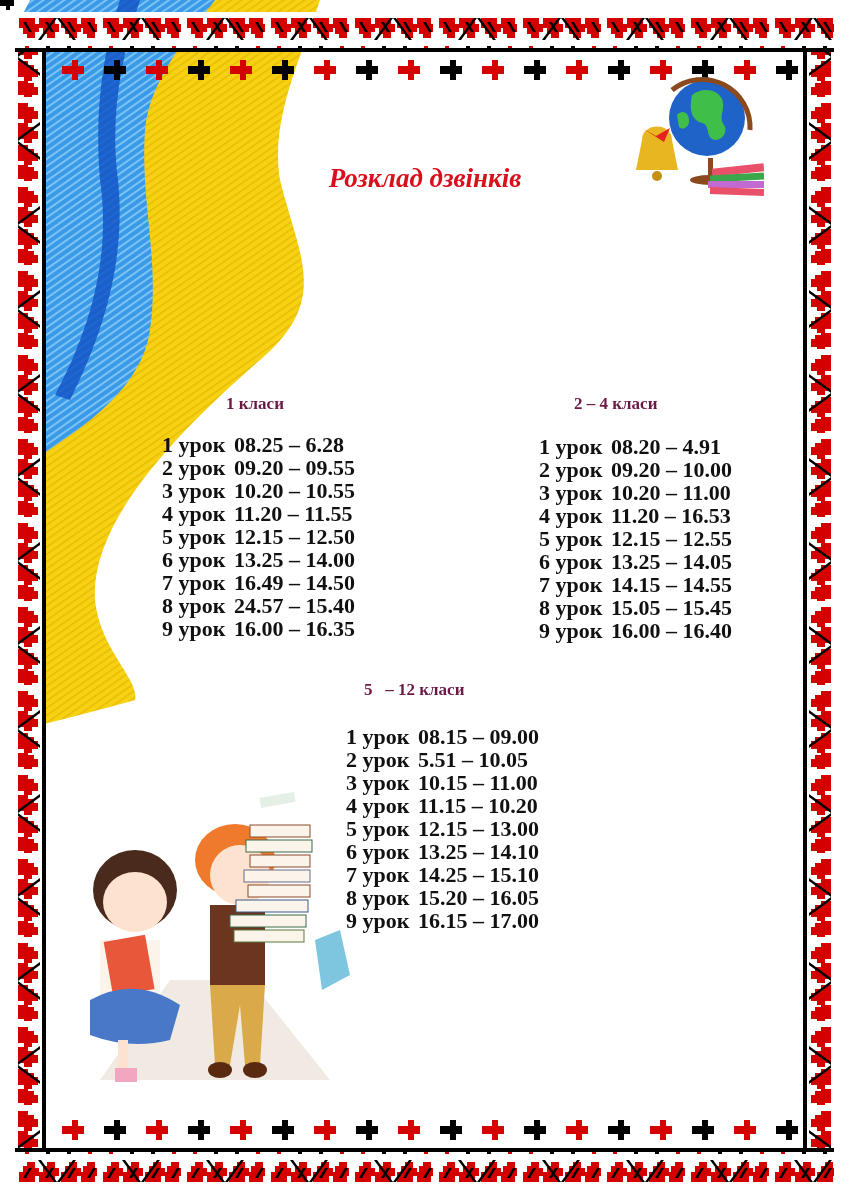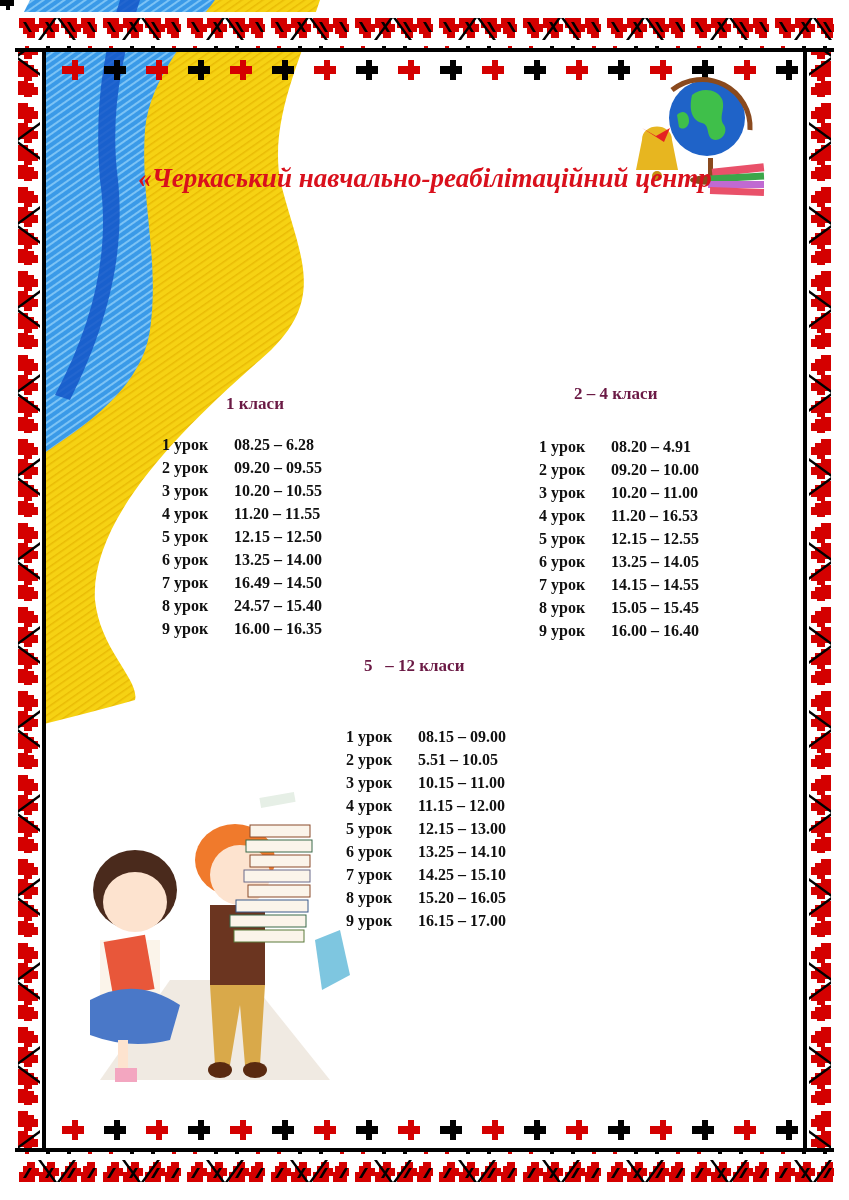--- a/index.html
+++ b/index.html
@@ -2,21 +2,21 @@
 <html><head>
 <meta charset="utf-8">
 <style>
   html,body{margin:0;padding:0;background:#fff;}
   body{width:849px;height:1200px;position:relative;overflow:hidden;font-family:"Liberation Serif","DejaVu Serif",serif;}
   .border-svg{position:absolute;left:0;top:0;width:849px;height:1200px;}
   .flag-svg{position:absolute;left:0;top:0;width:849px;height:1200px;}
   .title{position:absolute;left:100px;top:163px;width:650px;text-align:center;color:#d9101c;font-weight:bold;font-style:italic;font-size:27px;line-height:31px;}
   .title div{white-space:nowrap;}
   .section-head{position:absolute;color:#6b1a45;font-weight:bold;font-size:17px;white-space:pre;}
-  .sched{position:absolute;color:#111;font-weight:bold;font-size:16px;line-height:23px;}
+  .sched{position:absolute;color:#111;font-weight:bold;font-size:22px;line-height:23px;}
   .row{white-space:pre;display:flex;}
   .row .lbl{display:inline-block;width:72px;}
   .decor-tr{position:absolute;left:622px;top:70px;width:150px;height:130px;}
   .decor-kids{position:absolute;left:60px;top:780px;width:310px;height:315px;}
 </style>
 </head>
 <body>
 
 <svg class="flag-svg" viewBox="0 0 849 1200">
   <defs>
@@ -217,55 +217,55 @@
   <path d="M20 70 c0 -18 30 -18 30 0 l6 30 h-42 z" fill="#e7b620"></path>
   <circle cx="35" cy="106" r="5" fill="#c69010"></circle>
   <path d="M20 58 l14 8 l14 -8 l-6 14 z" fill="#e52222"></path>
   <rect x="90" y="96" width="52" height="8" fill="#e9516a" transform="rotate(-6 116 100)"></rect>
   <rect x="88" y="104" width="54" height="7" fill="#3ca64a" transform="rotate(-3 115 107)"></rect>
   <rect x="86" y="111" width="56" height="7" fill="#c06ad2"></rect>
   <rect x="88" y="118" width="54" height="7" fill="#e9516a" transform="rotate(2 115 121)"></rect>
 </svg>
 
 <div class="title">
-  <div>«Черкаський навчально-реабілітаційний центр</div>
+  <div>Розклад дзвінків</div>
 </div>
 
 <div class="section-head" style="left:226px;top:394px;">1 класи</div>
 <div class="sched" style="left:162px;top:433px;">
   <div class="row"><span class="lbl">1 урок</span><span>08.25 – 6.28</span></div>
   <div class="row"><span class="lbl">2 урок</span><span>09.20 – 09.55</span></div>
   <div class="row"><span class="lbl">3 урок</span><span>10.20 – 10.55</span></div>
   <div class="row"><span class="lbl">4 урок</span><span>11.20 – 11.55</span></div>
   <div class="row"><span class="lbl">5 урок</span><span>12.15 – 12.50</span></div>
   <div class="row"><span class="lbl">6 урок</span><span>13.25 – 14.00</span></div>
   <div class="row"><span class="lbl">7 урок</span><span>16.49 – 14.50</span></div>
   <div class="row"><span class="lbl">8 урок</span><span>24.57 – 15.40</span></div>
   <div class="row"><span class="lbl">9 урок</span><span>16.00 – 16.35</span></div>
 </div>
 
-<div class="section-head" style="left:574px;top:384px;">2 – 4 класи</div>
+<div class="section-head" style="left:574px;top:394px;">2 – 4 класи</div>
 <div class="sched" style="left:539px;top:435px;">
   <div class="row"><span class="lbl">1 урок</span><span>08.20 – 4.91</span></div>
   <div class="row"><span class="lbl">2 урок</span><span>09.20 – 10.00</span></div>
   <div class="row"><span class="lbl">3 урок</span><span>10.20 – 11.00</span></div>
   <div class="row"><span class="lbl">4 урок</span><span>11.20 – 16.53</span></div>
   <div class="row"><span class="lbl">5 урок</span><span>12.15 – 12.55</span></div>
   <div class="row"><span class="lbl">6 урок</span><span>13.25 – 14.05</span></div>
   <div class="row"><span class="lbl">7 урок</span><span>14.15 – 14.55</span></div>
   <div class="row"><span class="lbl">8 урок</span><span>15.05 – 15.45</span></div>
   <div class="row"><span class="lbl">9 урок</span><span>16.00 – 16.40</span></div>
 </div>
 
-<div class="section-head" style="left:364px;top:656px;">5   – 12 класи</div>
+<div class="section-head" style="left:364px;top:680px;">5   – 12 класи</div>
 <div class="sched" style="left:346px;top:725px;">
   <div class="row"><span class="lbl">1 урок</span><span>08.15 – 09.00</span></div>
   <div class="row"><span class="lbl">2 урок</span><span>5.51 – 10.05</span></div>
   <div class="row"><span class="lbl">3 урок</span><span>10.15 – 11.00</span></div>
-  <div class="row"><span class="lbl">4 урок</span><span>11.15 – 12.00</span></div>
+  <div class="row"><span class="lbl">4 урок</span><span>11.15 – 10.20</span></div>
   <div class="row"><span class="lbl">5 урок</span><span>12.15 – 13.00</span></div>
   <div class="row"><span class="lbl">6 урок</span><span>13.25 – 14.10</span></div>
   <div class="row"><span class="lbl">7 урок</span><span>14.25 – 15.10</span></div>
   <div class="row"><span class="lbl">8 урок</span><span>15.20 – 16.05</span></div>
   <div class="row"><span class="lbl">9 урок</span><span>16.15 – 17.00</span></div>
 </div>
 
 <svg class="decor-kids" viewBox="0 0 310 315">
 
   <path d="M40 300 L110 200 L190 200 L270 300 Z" fill="#e9e1d6" opacity="0.7"></path>

